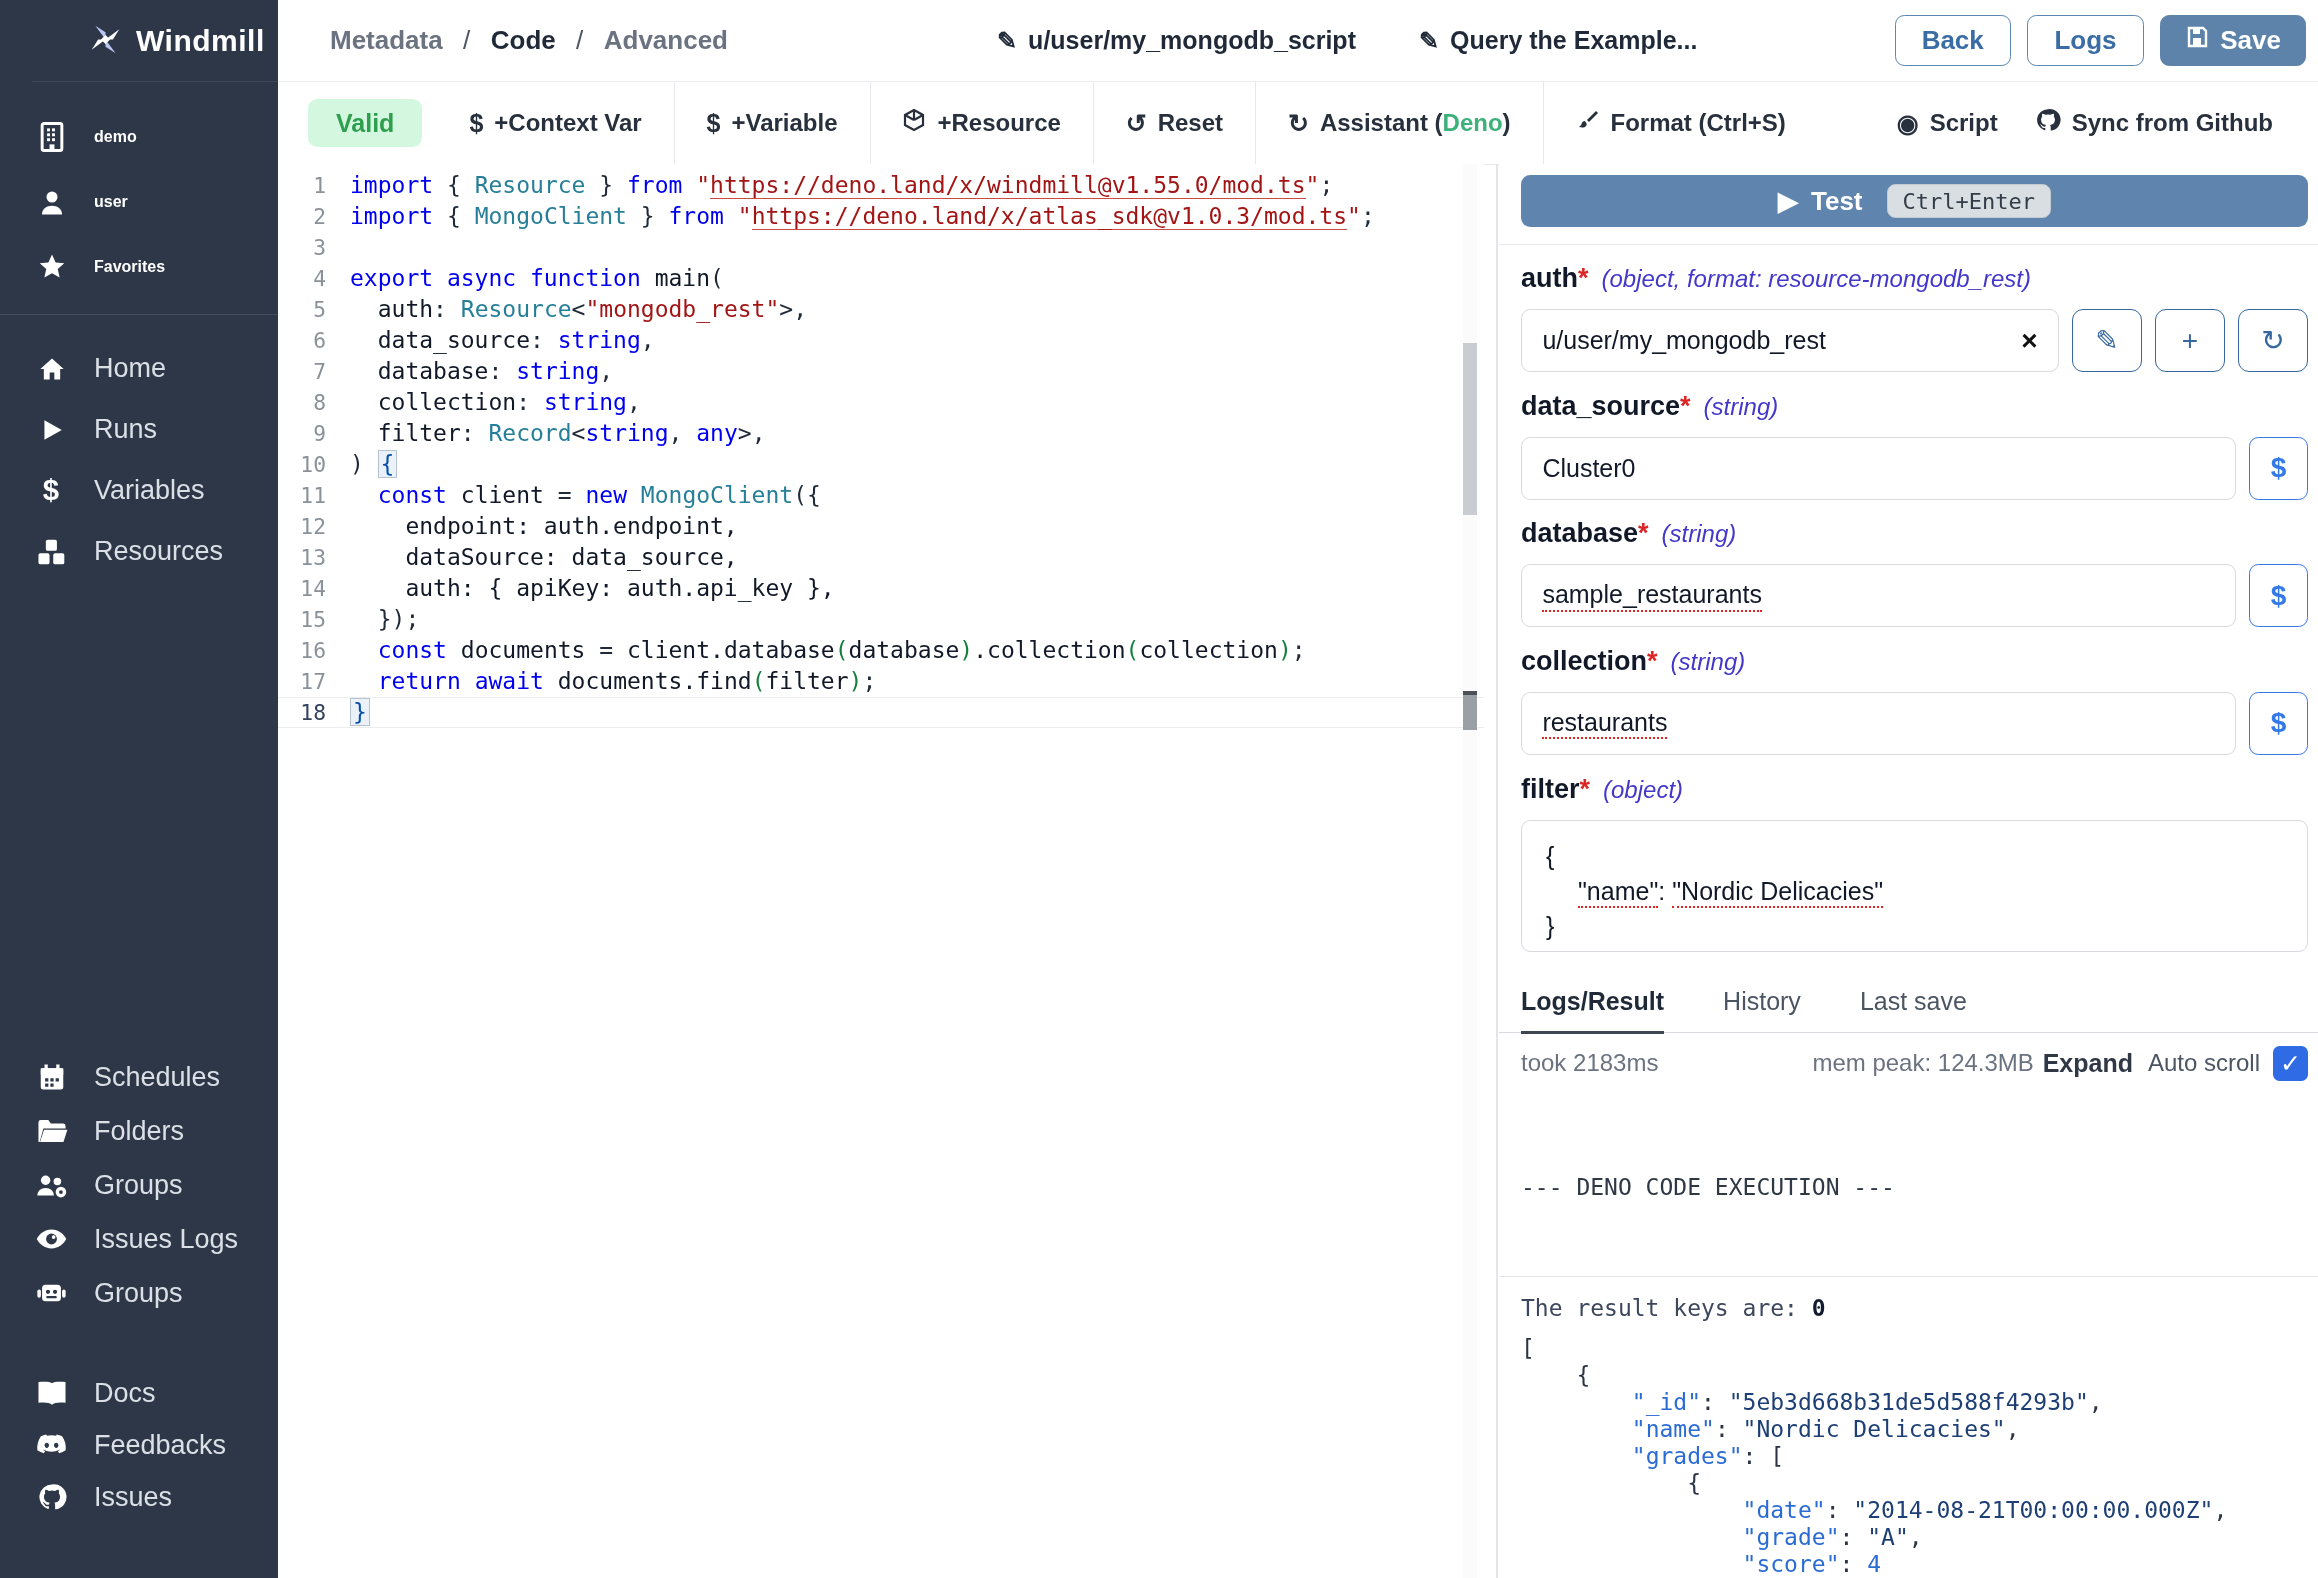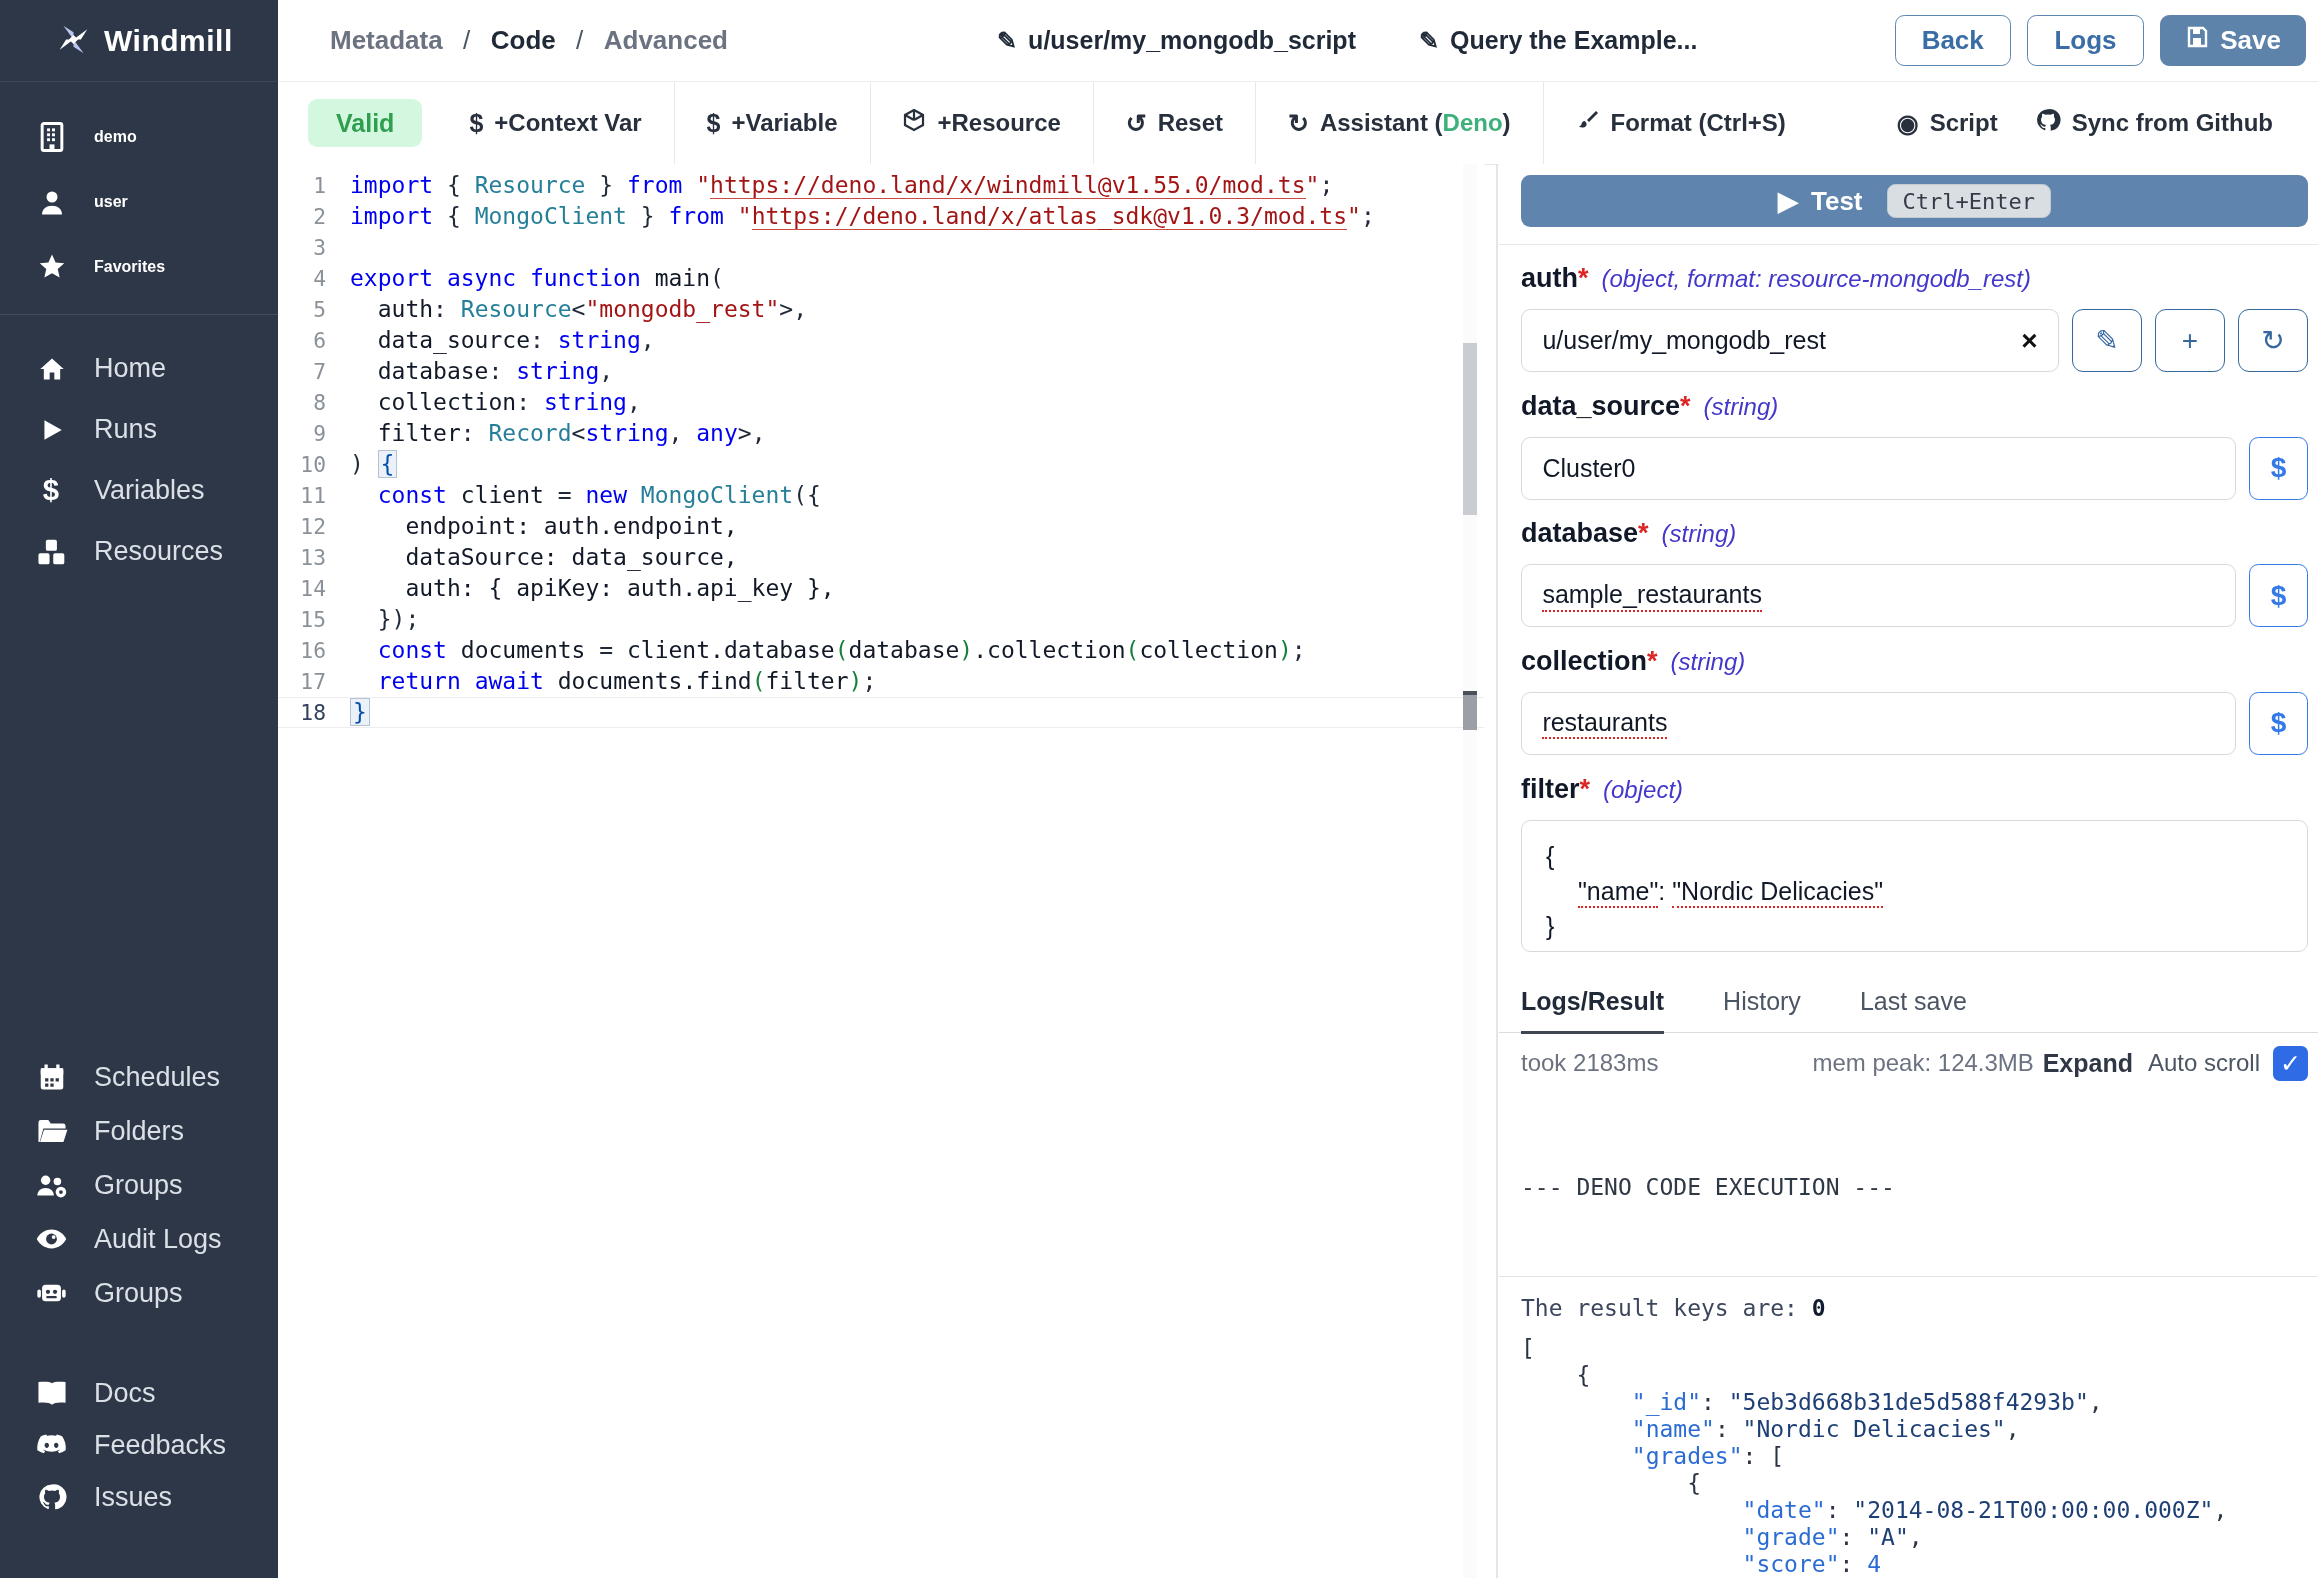--- a/index.html
+++ b/index.html
@@ -2,21 +2,21 @@
 <html style="font-size:15px"><head>
 <meta charset="utf-8">
 <style>
   * { margin:0; padding:0; box-sizing:border-box; }
   html,body { width:2319px; height:1579px; overflow:hidden; background:#fff;
     font-family:"Liberation Sans", sans-serif; }
   #app { position:relative; width:2319px; height:1579px; background:#fff; }
 
   
   .sidebar { position:absolute; left:0; top:0; width:278px; height:1579px;
-    background:#2e3747; color:#fff; }
+    background:#2e3747; color:#fff;padding-left:32px; }
   .logo-row { height:82px; display:flex; align-items:center; padding-left:56px;
     gap:13px; border-bottom:0.9px solid #3d4758; cursor:pointer; }
   .logo-row .logo-text { font-size:30px; font-weight:bold; color:#fff; letter-spacing:0.5px; }
   .side-group { position:absolute; left:0; width:278px; }
   .side-item { display:flex; align-items:center; gap:24px; padding-left:33px;
     height:59px; cursor:pointer; }
   .side-item .s-icon { width:37px; display:flex; justify-content:center; align-items:center; }
   .side-item .s-label { font-size:27px; color:#dbe0e7; }
   .side-item.bold .s-label { font-weight:bold; color:#fff; font-size:16px; }
   .side-divider { position:absolute; left:0; width:278px; height:0.9px; background:#414c5e; }
@@ -256,21 +256,21 @@
           <span class="s-label">Groups</span>
         </div>
         <div class="side-item" style="height: 54px;">
           <span class="s-icon">
             <svg width="33" height="26" viewBox="0 0 28 20">
               <path d="M14 2C8 2 3.5 6 1.5 10 3.5 14 8 18 14 18s10.5-4 12.5-8C24.5 6 20 2 14 2z" fill="#fff"></path>
               <circle cx="14" cy="10" r="4.6" fill="#2e3747"></circle>
               <circle cx="15.8" cy="8.4" r="1.6" fill="#fff"></circle>
             </svg>
           </span>
-          <span class="s-label">Audit Logs</span>
+          <span class="s-label">Issues Logs</span>
         </div>
         <div class="side-item" style="height: 54px;">
           <span class="s-icon">
             <svg width="33" height="28" viewBox="0 0 28 22">
               <rect x="6" y="4" width="16" height="14" rx="3" fill="#fff"></rect>
               <rect x="2" y="8" width="3" height="7" rx="1.5" fill="#fff"></rect>
               <rect x="23" y="8" width="3" height="7" rx="1.5" fill="#fff"></rect>
               <g fill="#2e3747">
                 <circle cx="11" cy="10" r="1.8"></circle>
                 <circle cx="17" cy="10" r="1.8"></circle>

